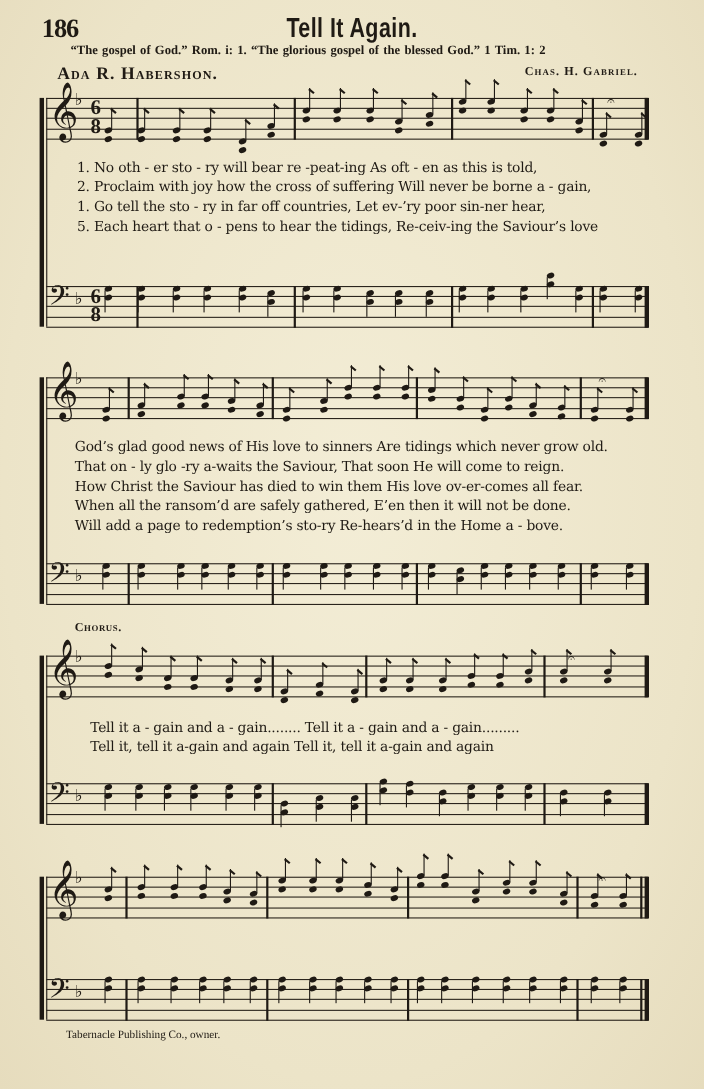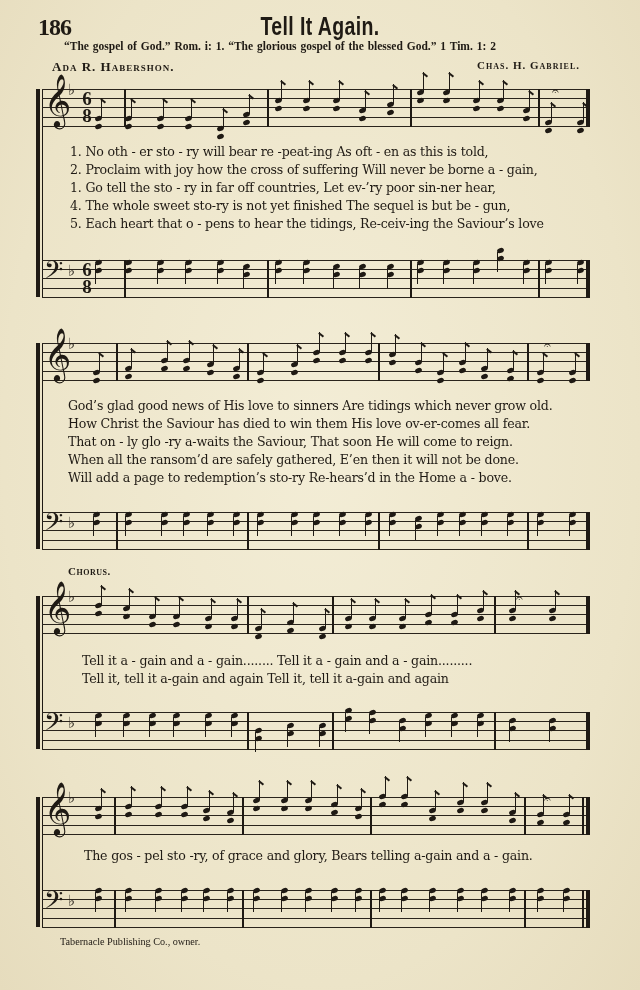--- a/index.html
+++ b/index.html
@@ -7,21 +7,21 @@
       width: 640px; height: 990px; overflow: hidden;
       background: #efe8cf;
       position: relative;
       color: #1f1a14;
       font-family: "DejaVu Serif", "Liberation Serif", serif;
     }
     .page { position: absolute; inset: 0; background: radial-gradient(ellipse at 50% 45%, #f3edd6 0%, #ece4c8 70%, #e6dcbd 100%); }
     .hymn-number { position: absolute; left: 38px; top: 14px; font-size: 24px; font-weight: bold; font-family: "Liberation Serif", serif; letter-spacing: -1px; }
     .title { position: absolute; left: 0; right: 0; top: 12px; text-align: center; font-size: 25px; font-family: "Liberation Sans", sans-serif; font-weight: bold; transform: scaleX(0.78); letter-spacing: 0.5px; }
     .scripture { position: absolute; left: 64px; top: 40px; font-size: 11.5px; font-weight: bold; font-family: "Liberation Serif", serif; white-space: nowrap; word-spacing: 1px; }
-    .author { position: absolute; left: 52px; top: 59px; font-size: 13px; font-weight: bold; letter-spacing: 1px; font-variant: small-caps; font-family: "Liberation Serif", serif; }
+    .author { position: absolute; left: 52px; top: 59px; font-size: 16px; font-weight: bold; letter-spacing: 1px; font-variant: small-caps; font-family: "Liberation Serif", serif; }
     .composer { position: absolute; right: 60px; top: 59px; font-size: 11px; font-weight: bold; letter-spacing: 1px; font-variant: small-caps; font-family: "Liberation Serif", serif; }
     .brace-bar { position: absolute; left: 0; width: 4px; background: #1f1a14; }
     .brace-thin { position: absolute; left: 6px; width: 1px; background: #1f1a14; }
     .staff-line { position: absolute; left: 0; right: 0; height: 1px; background: #2a241c; }
     .barline { position: absolute; width: 1.5px; background: #1f1a14; }
     .barline.final { width: 4px; }
     .clef { position: absolute; font-family: "DejaVu Sans", sans-serif; line-height: 1; }
     .clef.treble { font-size: 46px; left: 4px; top: -10px; }
     .clef.bass { font-size: 30px; left: 4px; top: -1px; }
     .flat { position: absolute; font-family: "DejaVu Sans", sans-serif; font-size: 15px; line-height: 1; }
@@ -673,39 +673,35 @@
       <div class="note" style="left: 563px; top: 888px;"></div>
       <div class="note" style="left: 563px; top: 896px;"></div>
       <div class="stem" style="left: 563px; top: 892px; height: 20px;"></div>
       <div class="fermata" style="left: 544px; top: 793px;">𝄐</div>
     </div>
 
   <div class="lyric-block" style="left:70px; top:143px;">
     <div class="lyric-line">1.  No oth - er  sto - ry  will bear  re -peat-ing As oft - en as this   is   told,</div>
     <div class="lyric-line">2.  Proclaim with joy how the cross  of suffering Will never  be borne a - gain,</div>
     <div class="lyric-line">1.   Go   tell  the sto - ry   in   far   off countries, Let ev-’ry poor sin-ner  hear,</div>
-    <div class="lyric-line">4.  The whole sweet sto-ry   is   not   yet finished The sequel is  but   be - gun,</div>
     <div class="lyric-line">5. Each heart that o - pens to  hear  the  tidings, Re-ceiv-ing the Saviour’s love</div>
   </div>
 
   <div class="lyric-block" style="left:68px; top:397px;">
     <div class="lyric-line">God’s glad good news of His love  to sinners Are tidings which never grow old.</div>
+    <div class="lyric-line">  That  on -  ly  glo -ry  a-waits the Saviour, That soon He will come to    reign.</div>
     <div class="lyric-line"> How Christ the Saviour has died to win them His love ov-er-comes all   fear.</div>
-    <div class="lyric-line">  That  on -  ly  glo -ry  a-waits the Saviour, That soon He will come to    reign.</div>
     <div class="lyric-line">  When all  the ransom’d are safely gathered, E’en then it will not     be   done.</div>
     <div class="lyric-line">   Will add   a  page to redemption’s sto-ry Re-hears’d in the Home a  -  bove.</div>
   </div>
 
   <div class="chorus-label">Chorus.</div>
 
   <div class="lyric-block" style="left:82px; top:652px;">
     <div class="lyric-line">Tell   it   a - gain and a - gain........   Tell   it   a - gain and a - gain.........</div>
     <div class="lyric-line">Tell        it, tell   it   a-gain and again Tell        it, tell   it   a-gain and again</div>
   </div>
 
-  <div class="lyric-block" style="left:84px; top:847px;">
-    <div class="lyric-line">The gos - pel sto -ry, of grace and glory, Bears telling a-gain and   a -  gain.</div>
-  </div>
 
   <div class="copyright">
     <div>Tabernacle Publishing Co., owner.</div>
   </div>
 </div>
 
 </body></html>

